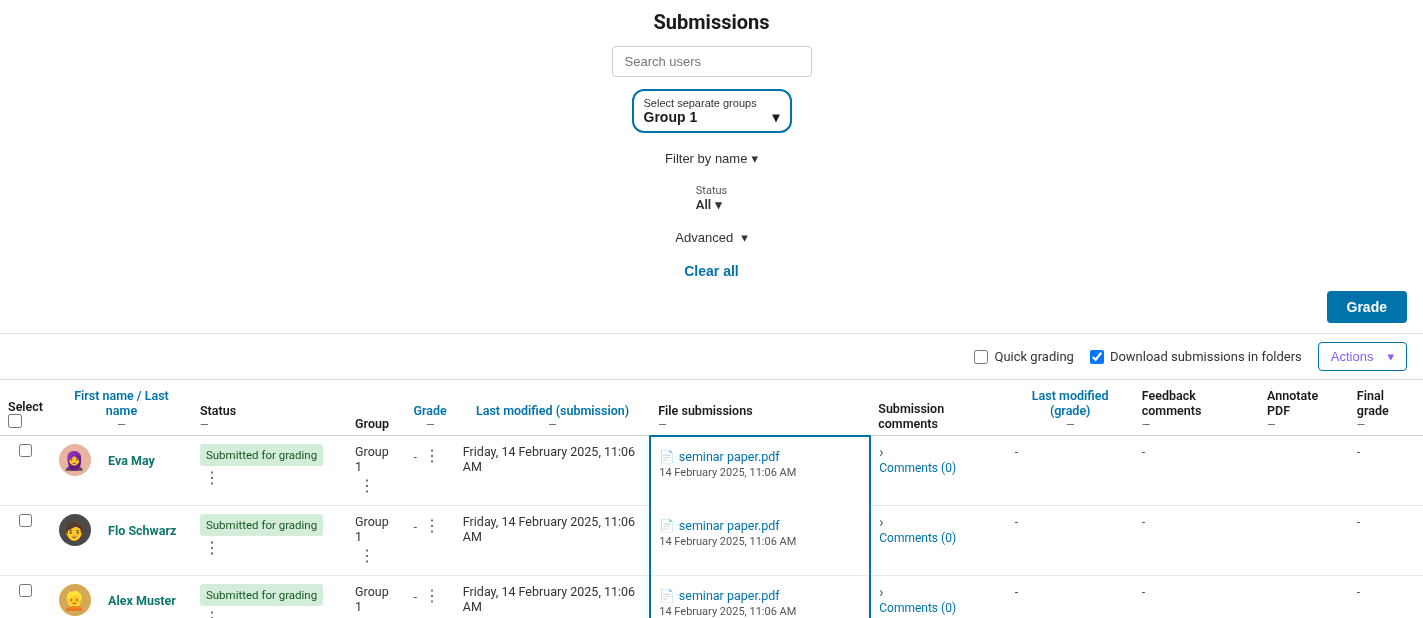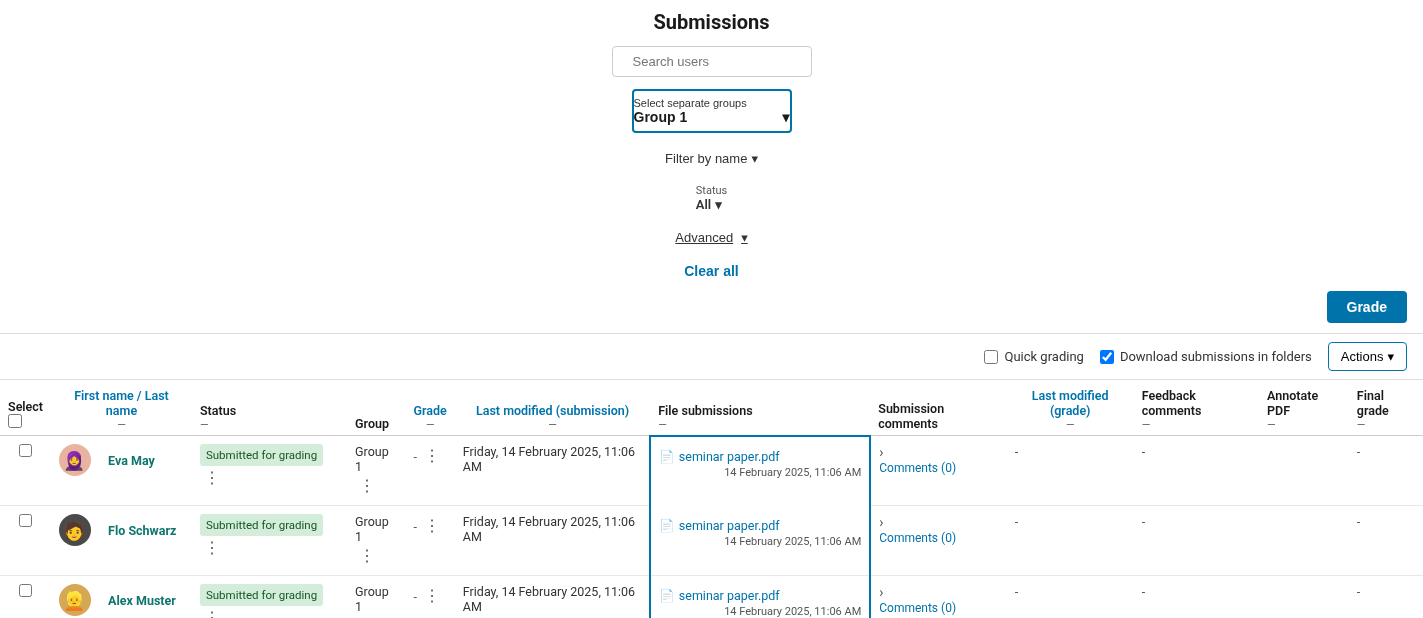--- a/index.html
+++ b/index.html
@@ -18,31 +18,31 @@
     .page-title {
       font-size: 20px;
       font-weight: 700;
       color: #1a1a1a;
       white-space: nowrap;
     }
 
     .search-input {
       border: 1px solid #ccc;
       border-radius: 4px;
-      padding: 7px 20px;
+      padding: 7px 12px;
       font-size: 13px;
       width: 200px;
       color: #999;
       outline: none;
     }
 
     .group-select-btn {
       border: 2px solid #0073aa;
-      border-radius: 4px;
-      padding: 6px 0;
+      border-radius: 12px;
+      padding: 6px 10px;
       background: #fff;
       cursor: pointer;
       display: flex;
       flex-direction: column;
       align-items: flex-start;
       min-width: 160px;
     }
     .group-select-btn .small-label {
       font-size: 11px;
       color: #333;
@@ -93,21 +93,20 @@
       border: none;
       background: none;
       cursor: pointer;
       font-size: 13px;
       color: #333;
       padding: 6px 4px;
       display: flex;
       align-items: center;
       gap: 8px;
       font-weight: 500;
-      text-decoration: underline;
     }
 
     .clear-all-btn {
       background: none;
       border: none;
       color: #0073aa;
       font-size: 14px;
       cursor: pointer;
       font-weight: 700;
     }
@@ -143,28 +142,28 @@
     }
     .checkbox-label input[type=checkbox] {
       width: 14px;
       height: 14px;
       cursor: pointer;
     }
 
     .actions-btn {
       border: 1px solid #0073aa;
       background: #fff;
-      color: #000000;
+      color: #8b5cf6;
       border-radius: 4px;
       padding: 6px 12px;
       font-size: 13px;
       cursor: pointer;
       display: flex;
       align-items: center;
-      gap: 4px;
+      gap: 14px;
     }
 
     
     .submissions-table {
       width: 100%;
       border-collapse: collapse;
       font-size: 12.5px;
     }
 
     .submissions-table th {
@@ -244,21 +243,20 @@
       text-decoration: none;
       display: flex;
       align-items: center;
       gap: 4px;
     }
 
     .file-date {
       font-size: 11px;
       color: #555;
       margin-top: 2px;
-      text-align: right;
     }
 
     .file-item {
       padding: 4px 0;
     }
 
     .comments-link {
       color: #0073aa;
       text-decoration: none;
       font-size: 12px;

